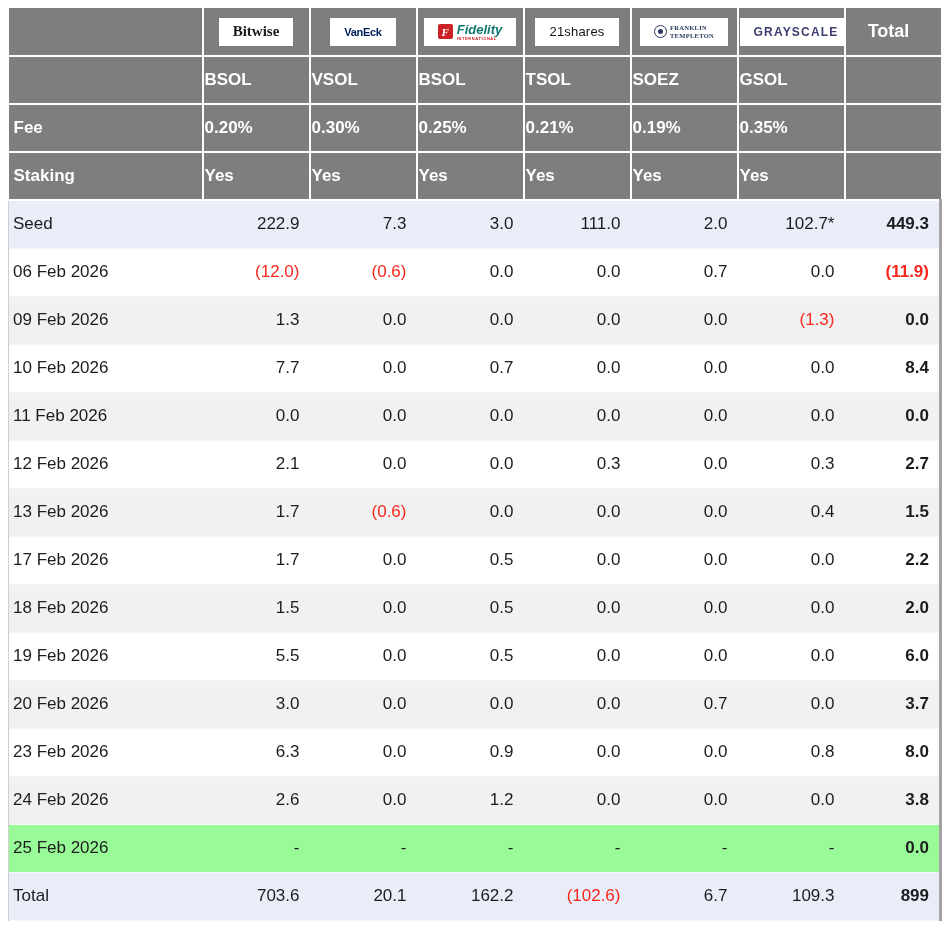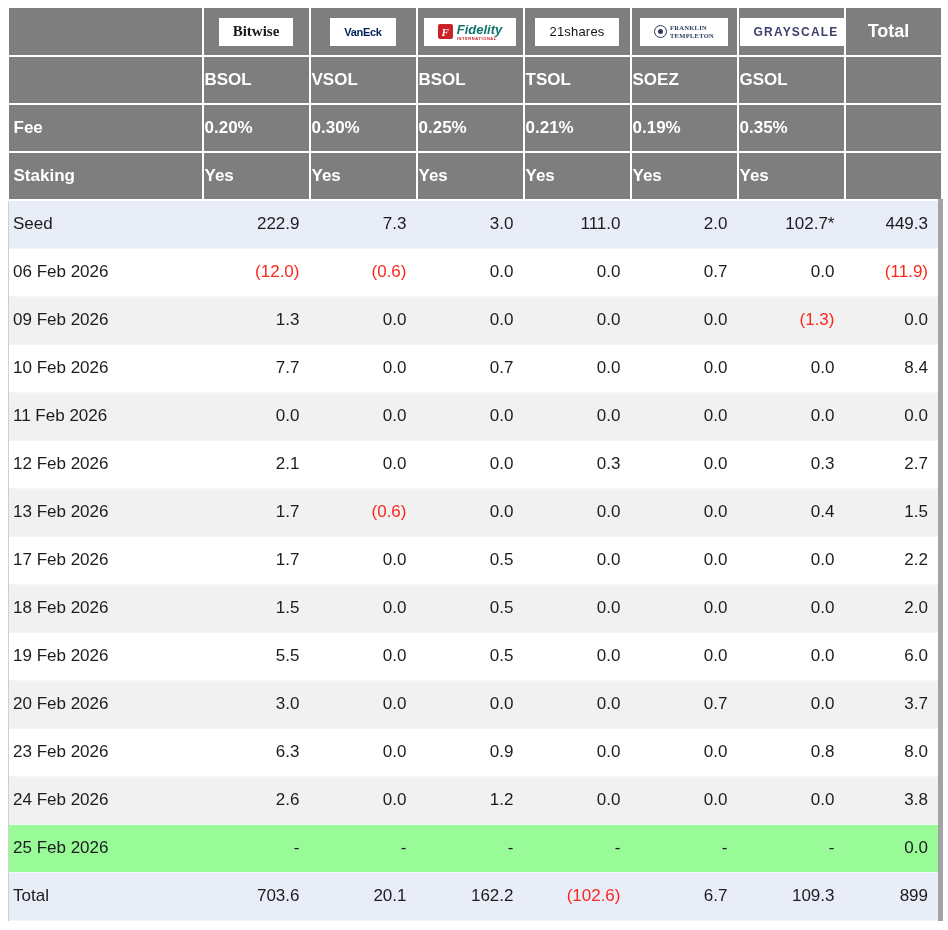--- a/index.html
+++ b/index.html
@@ -33,21 +33,21 @@
   .ft{display:inline-flex;align-items:center;gap:3px;}
   .ft-circle{width:11px;height:11px;border:1px solid #2a3a5c;border-radius:50%;display:flex;align-items:center;justify-content:center;}
   .ft-circle span{width:5px;height:5px;border-radius:50%;background:#2a3a5c;display:block;}
   .ft-txt{display:flex;flex-direction:column;line-height:1.15;font-family:"Liberation Serif",serif;
           color:#2a3a5c;font-size:6.5px;font-weight:bold;letter-spacing:0.3px;text-align:left;}
   .logo-grayscale{color:#3c3f70;font-weight:700;font-size:12px;letter-spacing:1.2px;}
 
   
   tbody td{height:48px;font-size:17px;color:#1c1c1e;vertical-align:middle;border-bottom:1px solid rgba(0,0,0,0.035);}
   tbody td:first-child{text-align:left;padding-left:4px;border-left:1px solid #cfcfcf;}
-  tbody td:last-child{border-right:5px solid #a3a3a3;}
+  tbody td:last-child{border-right:3px solid #a3a3a3;font-weight:bold;}
   tbody td.val{text-align:right;padding-right:10px;}
   tbody tr.stripe td{background:#f1f1f2;}
   tbody tr.seed td,tbody tr.totalrow td{background:#e8edf8;}
   tbody tr.green td{background:#98fb98;}
   tbody td.neg{color:#fb261c;}
 </style>
 </head>
 <body>
 
 <div class="wrap">

